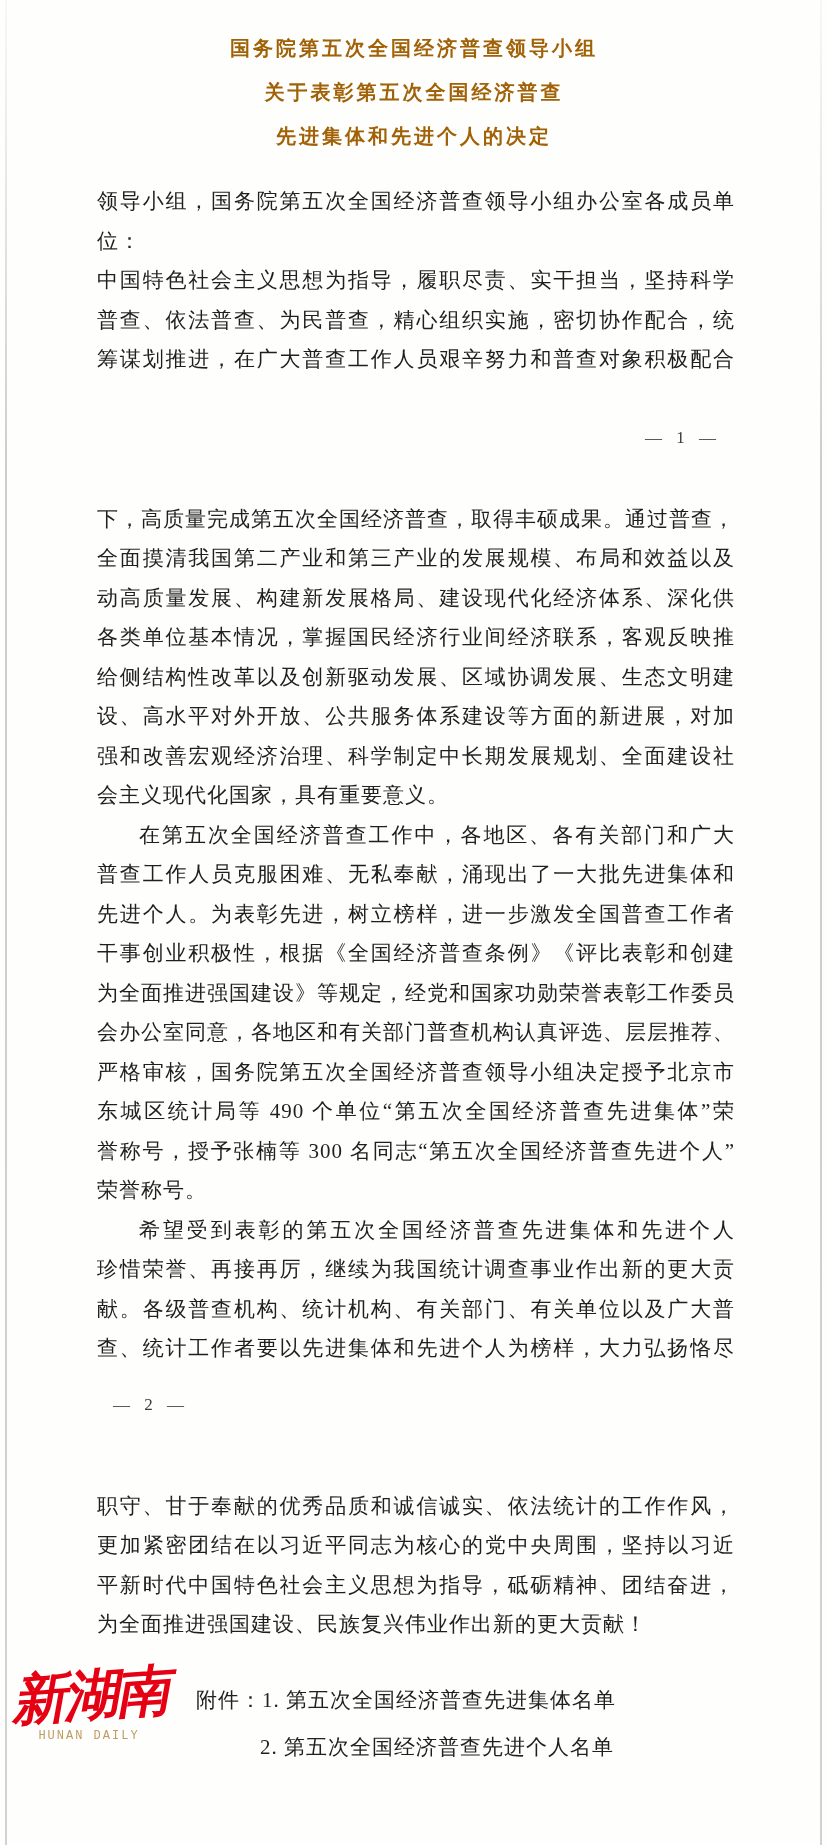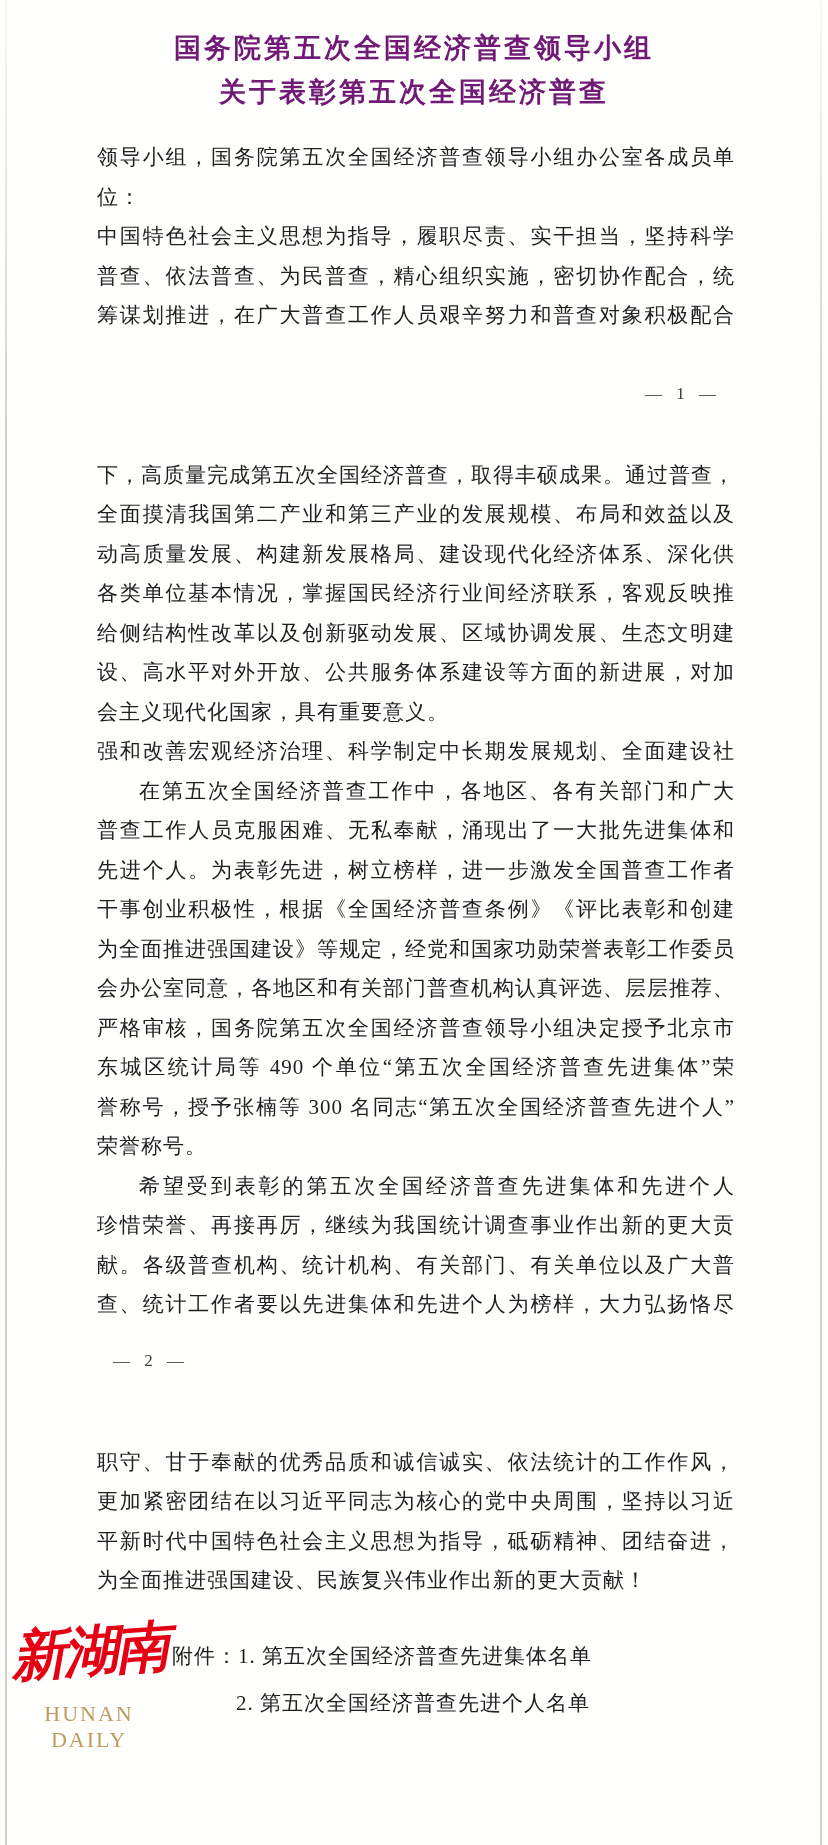--- a/index.html
+++ b/index.html
@@ -14,24 +14,24 @@
   }
   .edge{position:absolute;top:0;bottom:0;width:2px;
     background:linear-gradient(180deg,rgba(200,200,200,.12),rgba(165,165,165,.55) 25%,rgba(165,165,165,.5));}
   .edge.left{left:5px}
   .edge.right{right:6px}
 
   .title{
     margin:26px 90px 24px 90px;
     text-align:center;
     font-weight:bold;
-    font-size:27px;
+    font-size:20px;
     line-height:44px;
     letter-spacing:3px;
-    color:#701a75;
+    color:#a16207;
   }
   .doc-body{margin:0 93px 0 97px;font-size:21px;}
   .line{
     line-height:39.5px;
     letter-spacing:1px;
     white-space:nowrap;
   }
   .line.full{text-align:justify;text-align-last:justify;}
   .line.indent{text-indent:42px;}
   .pagenum{
@@ -42,54 +42,55 @@
   .pagenum.left{text-align:left;padding-left:16px;margin:24px 0 70px 0;}
 
   .footer{display:flex;align-items:flex-start;margin:20px 0 0 6px;}
   .logo{width:166px;flex:0 0 auto;text-align:center;}
   .logo-cn{
     font-size:55px;line-height:60px;font-weight:bold;font-style:italic;
     letter-spacing:-3px;transform:rotate(-4deg);
     font-family:"DejaVu Serif","Liberation Serif",serif;
   }
   .logo-en{
-    font-size:22px;letter-spacing:2px;margin-top:20px;
-    font-family:Liberation Serif, serif;
+    font-size:12px;letter-spacing:2px;margin-top:4px;
+    font-family:Liberation Mono, monospace;
   }
   .attachments{padding-top:12px;font-size:21px;letter-spacing:1px;color:#1f1f1f;}
-  .att-row{line-height:47px;white-space:nowrap;}
+  .att-row{line-height:47px;white-space:nowrap;margin-left:24px;}
   .att-row.second{padding-left:64px;}
 </style>
 </head>
 <body>
 
 <div class="page" style="color: rgb(31, 31, 31);">
   <div class="edge left"></div>
   <div class="edge right"></div>
 
   <div class="title">
     <div class="title-line">国务院第五次全国经济普查领导小组</div>
     <div class="title-line">关于表彰第五次全国经济普查</div>
+    <div class="title-line">先进集体和先进个人的决定</div>
   </div>
 
   <div class="doc-body">
       <div class="line full">领导小组，国务院第五次全国经济普查领导小组办公室各成员单</div>
       <div class="line">位：</div>
       <div class="line full">中国特色社会主义思想为指导，履职尽责、实干担当，坚持科学</div>
       <div class="line full">普查、依法普查、为民普查，精心组织实施，密切协作配合，统</div>
       <div class="line full">筹谋划推进，在广大普查工作人员艰辛努力和普查对象积极配合</div>
       <div class="pagenum right">— 1 —</div>
       <div class="line full">下，高质量完成第五次全国经济普查，取得丰硕成果。通过普查，</div>
       <div class="line full">全面摸清我国第二产业和第三产业的发展规模、布局和效益以及</div>
       <div class="line full">动高质量发展、构建新发展格局、建设现代化经济体系、深化供</div>
       <div class="line full">各类单位基本情况，掌握国民经济行业间经济联系，客观反映推</div>
       <div class="line full">给侧结构性改革以及创新驱动发展、区域协调发展、生态文明建</div>
       <div class="line full">设、高水平对外开放、公共服务体系建设等方面的新进展，对加</div>
+      <div class="line full">强和改善宏观经济治理、科学制定中长期发展规划、全面建设社</div>
       <div class="line">会主义现代化国家，具有重要意义。</div>
-      <div class="line full">强和改善宏观经济治理、科学制定中长期发展规划、全面建设社</div>
       <div class="line full indent">在第五次全国经济普查工作中，各地区、各有关部门和广大</div>
       <div class="line full">普查工作人员克服困难、无私奉献，涌现出了一大批先进集体和</div>
       <div class="line full">先进个人。为表彰先进，树立榜样，进一步激发全国普查工作者</div>
       <div class="line full">干事创业积极性，根据《全国经济普查条例》《评比表彰和创建</div>
       <div class="line full">为全面推进强国建设》等规定，经党和国家功勋荣誉表彰工作委员</div>
       <div class="line full">会办公室同意，各地区和有关部门普查机构认真评选、层层推荐、</div>
       <div class="line full">严格审核，国务院第五次全国经济普查领导小组决定授予北京市</div>
       <div class="line full">东城区统计局等 490 个单位“第五次全国经济普查先进集体”荣</div>
       <div class="line full">誉称号，授予张楠等 300 名同志“第五次全国经济普查先进个人”</div>
       <div class="line">荣誉称号。</div>

